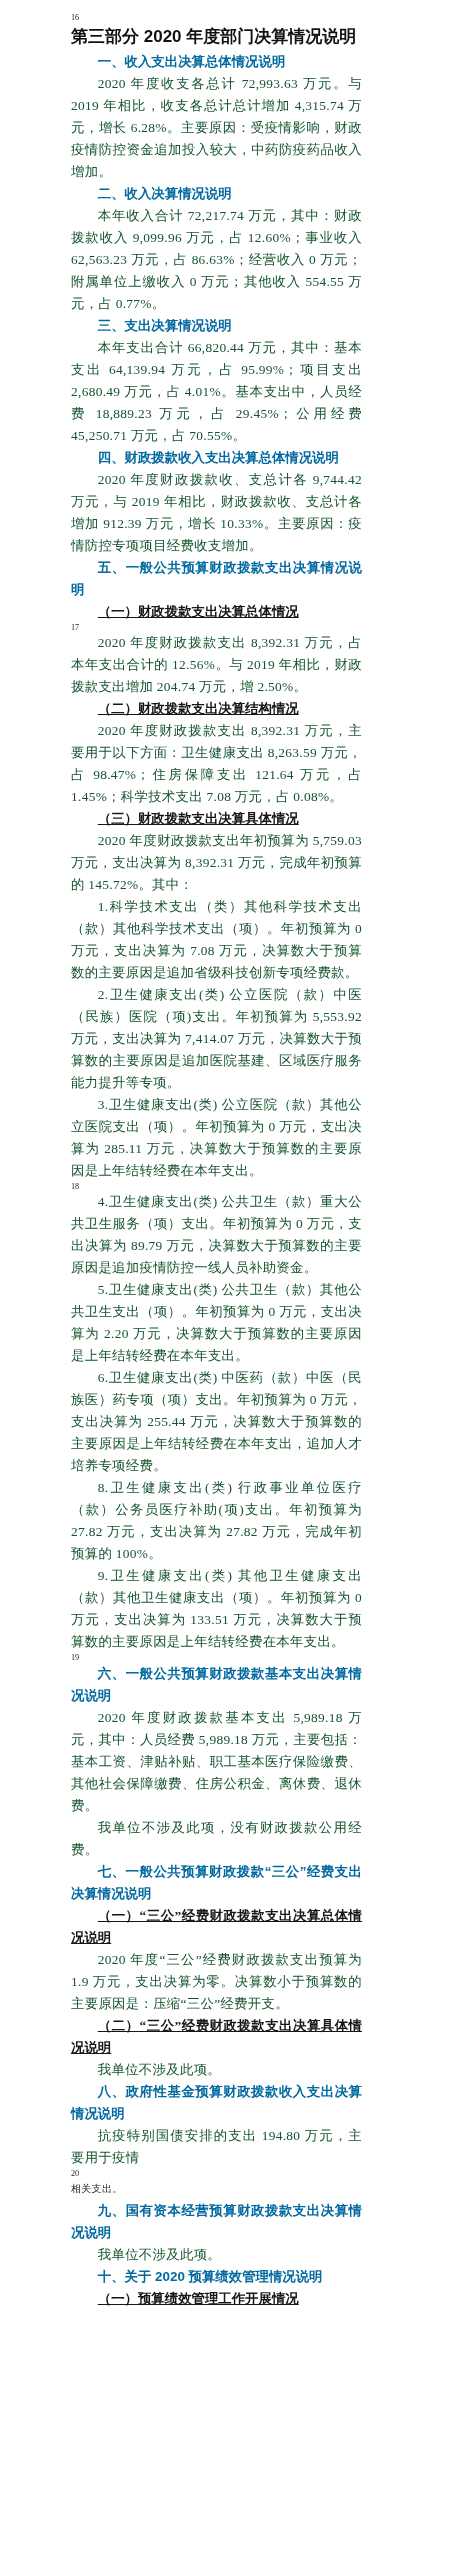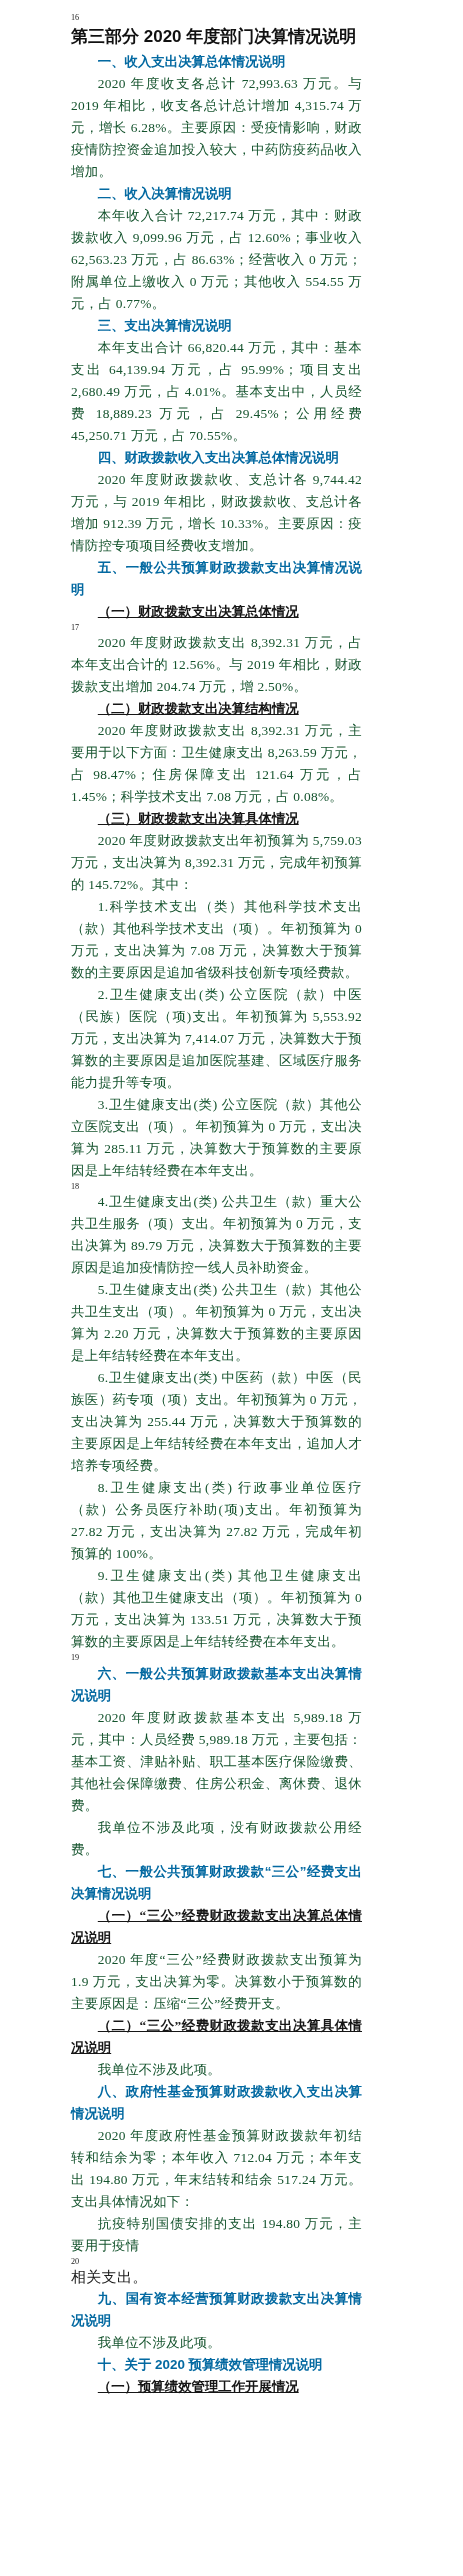--- a/index.html
+++ b/index.html
@@ -57,21 +57,21 @@
     line-height: 22px;
     text-indent: 2em;
     text-align: justify;
     margin: 0;
     letter-spacing: 0.3px;
     color: #14532d;
   }
   .p-cont {
     font-family: "Liberation Serif", serif;
     font-weight: 400;
-    font-size: 15px;
+    font-size: 10px;
     line-height: 22px;
     text-indent: 0;
     text-align: justify;
     margin: 0;
     letter-spacing: 0.3px;
     color: #1c1c1c;
   }
   .pagenum {
     font-family: "Liberation Serif", serif;
     font-weight: 400;
@@ -117,21 +117,20 @@
   <div class="pagenum">19</div>
   <div class="h1">六、一般公共预算财政拨款基本支出决算情况说明</div>
   <div class="p">2020 年度财政拨款基本支出 5,989.18 万元，其中：人员经费 5,989.18 万元，主要包括：基本工资、津贴补贴、职工基本医疗保险缴费、其他社会保障缴费、住房公积金、离休费、退休费。</div>
   <div class="p">我单位不涉及此项，没有财政拨款公用经费。</div>
   <div class="h1">七、一般公共预算财政拨款“三公”经费支出决算情况说明</div>
   <div class="h2">（一）“三公”经费财政拨款支出决算总体情况说明</div>
   <div class="p">2020 年度“三公”经费财政拨款支出预算为 1.9 万元，支出决算为零。决算数小于预算数的主要原因是：压缩“三公”经费开支。</div>
   <div class="h2">（二）“三公”经费财政拨款支出决算具体情况说明</div>
   <div class="p">我单位不涉及此项。</div>
   <div class="h1">八、政府性基金预算财政拨款收入支出决算情况说明</div>
-  <div class="p">2020 年度政府性基金预算财政拨款年初结转和结余为零；本年收入 712.04 万元；本年支出 194.80 万元，年末结转和结余 517.24 万元。支出具体情况如下：</div>
   <div class="p">抗疫特别国债安排的支出 194.80 万元，主要用于疫情</div>
   <div class="pagenum">20</div>
   <div class="p-cont">相关支出。</div>
   <div class="h1">九、国有资本经营预算财政拨款支出决算情况说明</div>
   <div class="p">我单位不涉及此项。</div>
   <div class="h1">十、关于 2020 预算绩效管理情况说明</div>
   <div class="h2">（一）预算绩效管理工作开展情况</div>
 
 </div>
 

